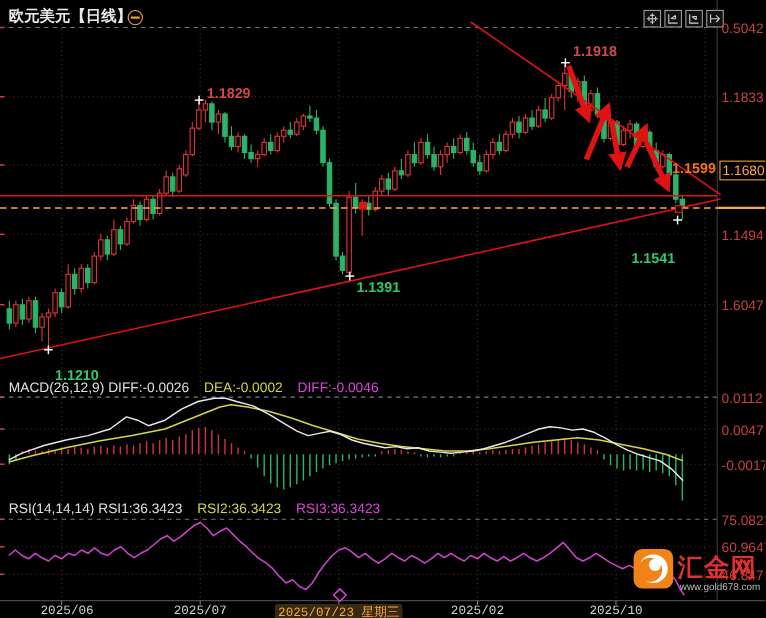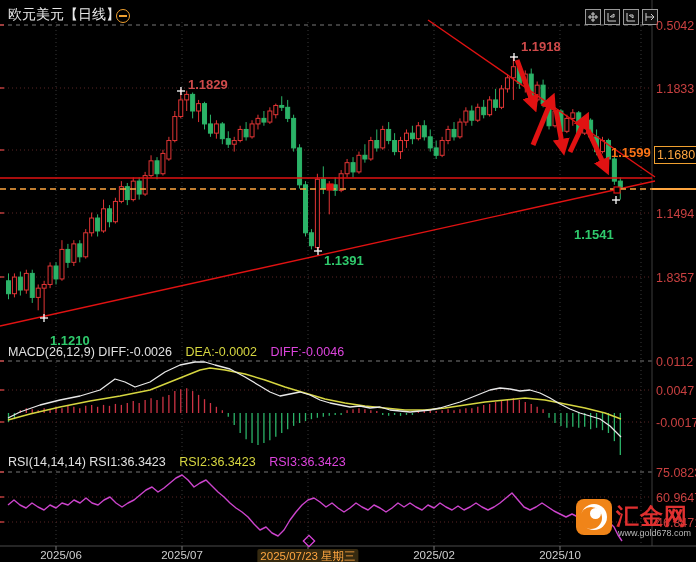--- a/index.html
+++ b/index.html
@@ -1,30 +1,30 @@
 <!DOCTYPE html>
 <html><head>
 <meta charset="utf-8">
 <style>
   html,body{margin:0;padding:0;background:#000;}
   #app{position:relative;width:696px;height:562px;background:#000;overflow:hidden;
        font-family:"Liberation Sans",sans-serif;}
   #chart-svg{position:absolute;left:0;top:0;}
   .lbl{position:absolute;white-space:nowrap;}
-  #title{left:8px;top:6px;color:#e8e8e8;font-size:14px;font-weight:normal;}
+  #title{left:8px;top:6px;color:#e8e8e8;font-size:14px;font-weight:bold;}
   #zoomout{position:absolute;left:116px;top:9px;width:12px;height:12px;border:1.5px solid #f0a030;
            border-radius:50%;}
   #zoomout:after{content:"";position:absolute;left:2px;top:5px;width:8px;height:2px;background:#f0a030;}
   .tool{position:absolute;top:9px;width:14px;height:14px;border:1px solid #9a9a9a;background:#111;}
   .tool svg{position:absolute;left:1px;top:1px;}
   .ax{color:#c84040;font-size:12.5px;}
   .ax-r{left:656px;}
   #pricebox{left:654px;width:40px;padding:1px 1px;border:1px solid #f0a030;color:#ffa640;
             font-size:12.5px;text-align:center;background:#000;}
-  .datelbl{color:#cfcfcf;font-size:11.5px;transform:translateX(-50%);top:549px;}
+  .datelbl{color:#cfcfcf;font-size:11.5px;transform:translateX(-50%);top:549px;font-family:Liberation Mono, monospace;}
   .datelbl.hl{color:#ffa640;background:#362a10;padding:0 3px;border-radius:2px;}
   .hdr{font-size:12.5px;top:345px;}
   .hdr span{margin-right:10px;}
   .w{color:#e0e0e0;} .y{color:#d6d640;} .m{color:#dd44dd;}
   .plabel{position:absolute;font-size:13px;font-weight:bold;white-space:nowrap;}
   #wm{position:absolute;left:576px;top:499px;width:120px;height:42px;}
   #wm-ic{position:absolute;left:0;top:0;width:36px;height:36px;background:#f08418;border-radius:8px;}
   #wm-c1{position:absolute;left:5px;top:5px;width:26px;height:26px;border-radius:50%;background:#fff;}
   #wm-c2{position:absolute;left:4px;top:8px;width:22px;height:22px;border-radius:50%;background:#f08418;}
   #wm-c3{position:absolute;left:14px;top:9px;width:11px;height:11px;border-radius:50%;background:#fff;}
@@ -436,21 +436,21 @@
   <div class="tool" style="left:642px">
     <svg width="12" height="12">
         <path d="M2 2v8M2 6h8M7 3l3 3-3 3" stroke="#cfcfcf" stroke-width="1" fill="none"></path>
       </svg>
   </div>
 
   <div class="lbl ax ax-r" style="top:19px">0.5042</div>
   <div class="lbl ax ax-r" style="top:82px">1.1833</div>
   <div class="lbl ax" id="pricebox" style="top:146px">1.1680</div>
   <div class="lbl ax ax-r" style="top:207px">1.1494</div>
-  <div class="lbl ax ax-r" style="top:271px">1.8357</div>
+  <div class="lbl ax ax-r" style="top:271px">1.6047</div>
 
   <div class="lbl hdr" style="left:8px">
     <span class="w">MACD(26,12,9) DIFF:-0.0026</span>
     <span class="y">DEA:-0.0002</span>
     <span class="m">DIFF:-0.0046</span>
   </div>
   <div class="lbl ax ax-r" style="top:355px">0.0112</div>
   <div class="lbl ax ax-r" style="top:384px">0.0047</div>
   <div class="lbl ax ax-r" style="top:416px">-0.0017</div>
 

